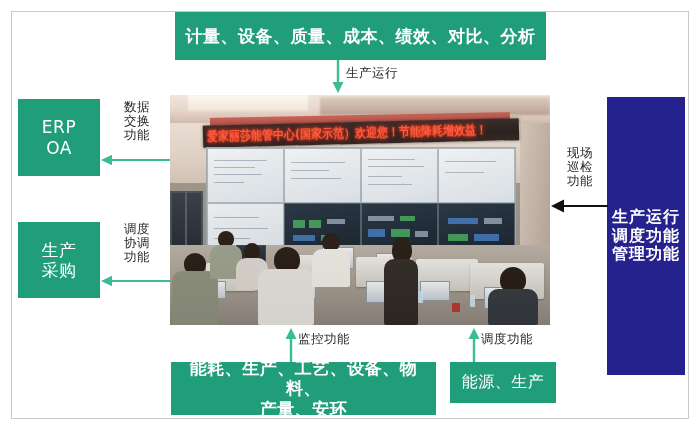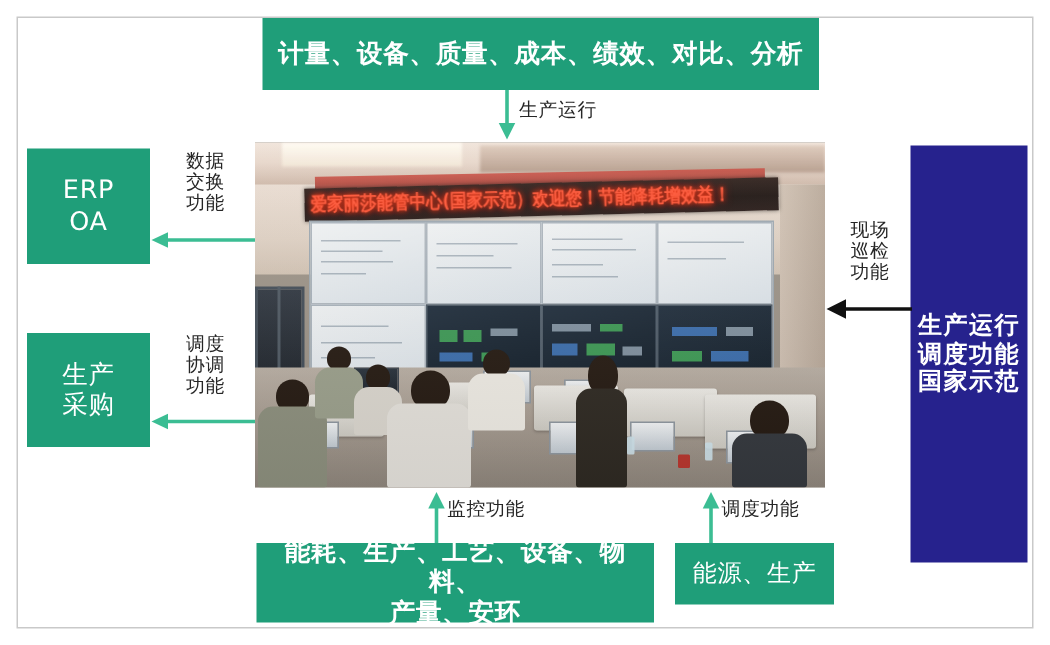--- a/index.html
+++ b/index.html
@@ -393,21 +393,21 @@
   </div>
 
   <div class="box green" id="box-purchase">
     <span>生产</span>
     <span>采购</span>
   </div>
 
   <div class="box blue" id="box-right">
     <span>生产运行</span>
     <span>调度功能</span>
-    <span>国家示范</span>
+    <span>管理功能</span>
   </div>
 
   <div class="box green" id="box-bottom-1">
     <div>
       <div>能耗、生产、工艺、设备、物料、</div>
       <div>产量、安环</div>
     </div>
   </div>
 
   <div class="box green" id="box-bottom-2">能源、生产</div>

